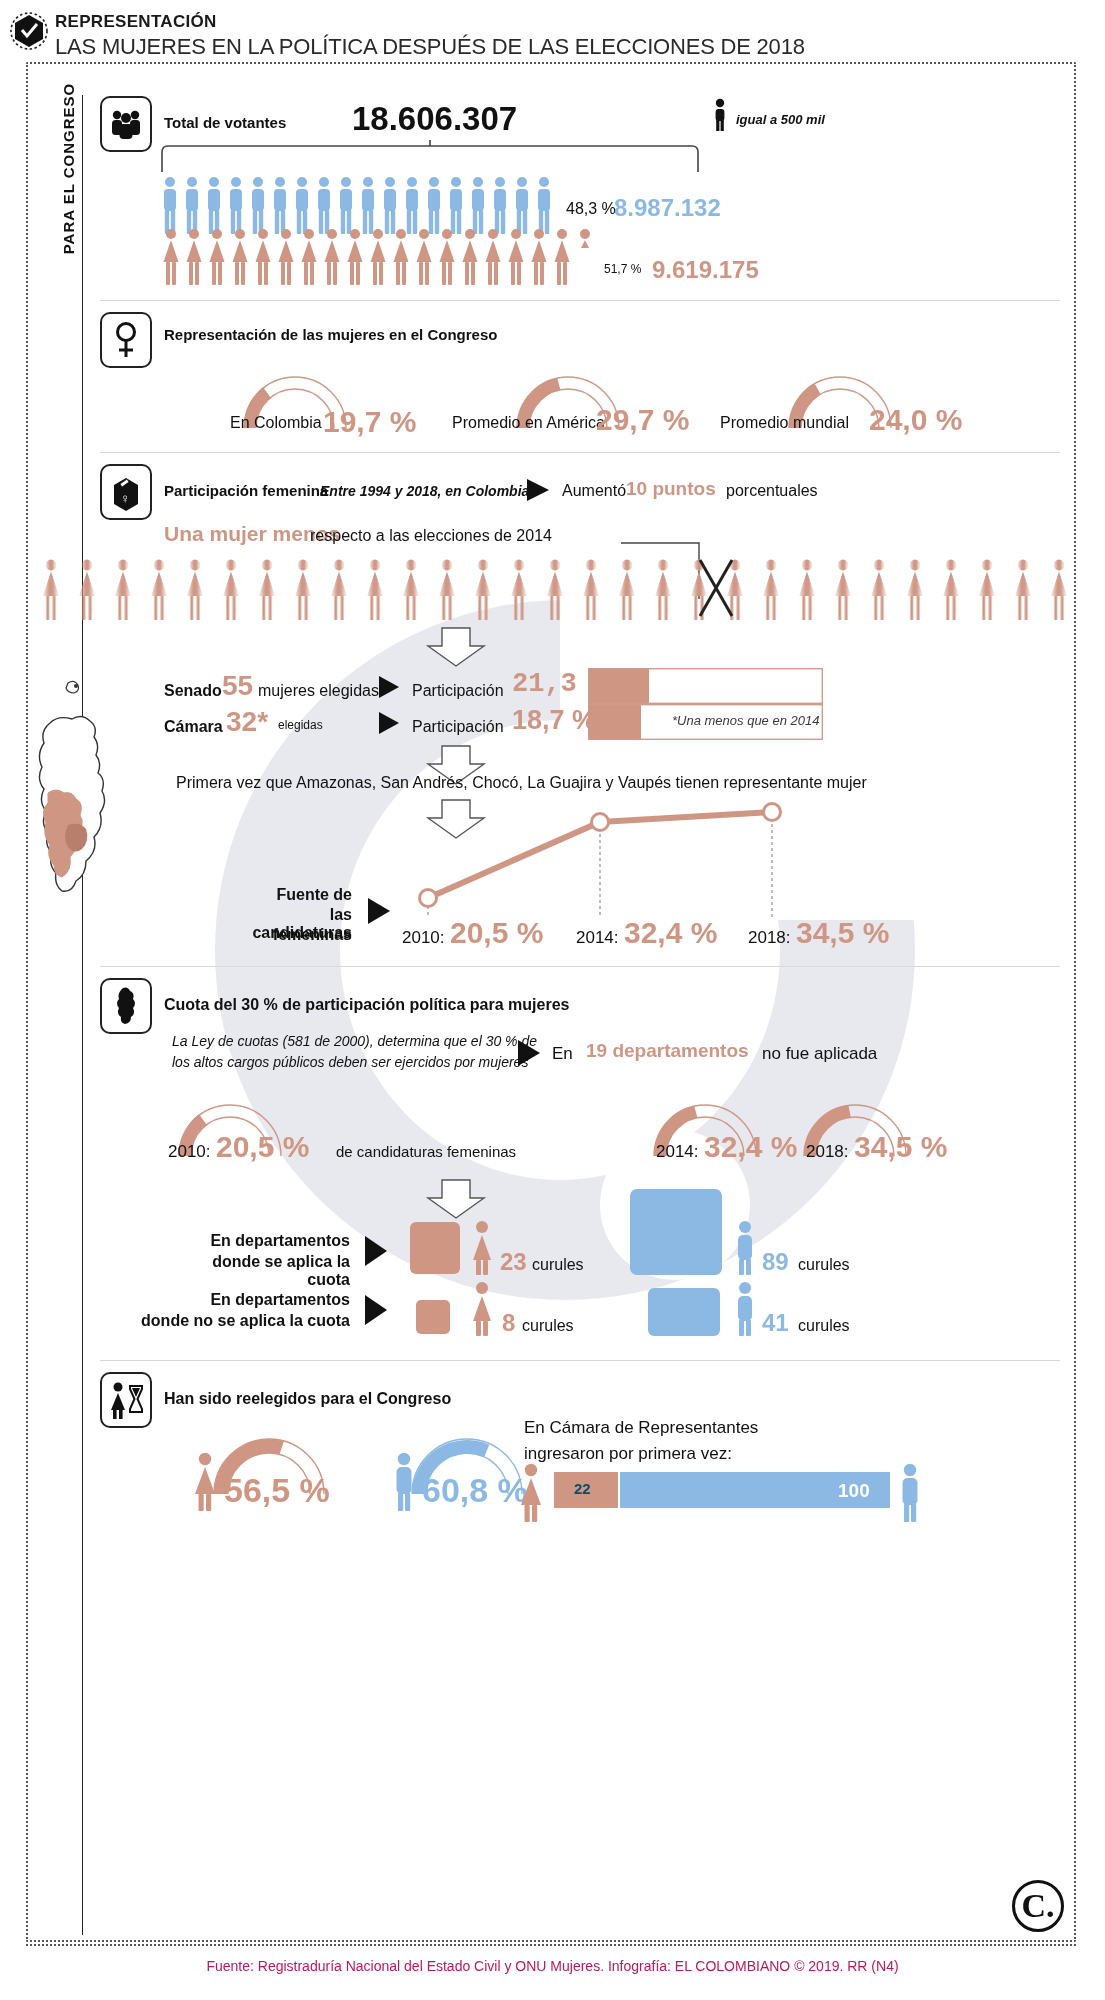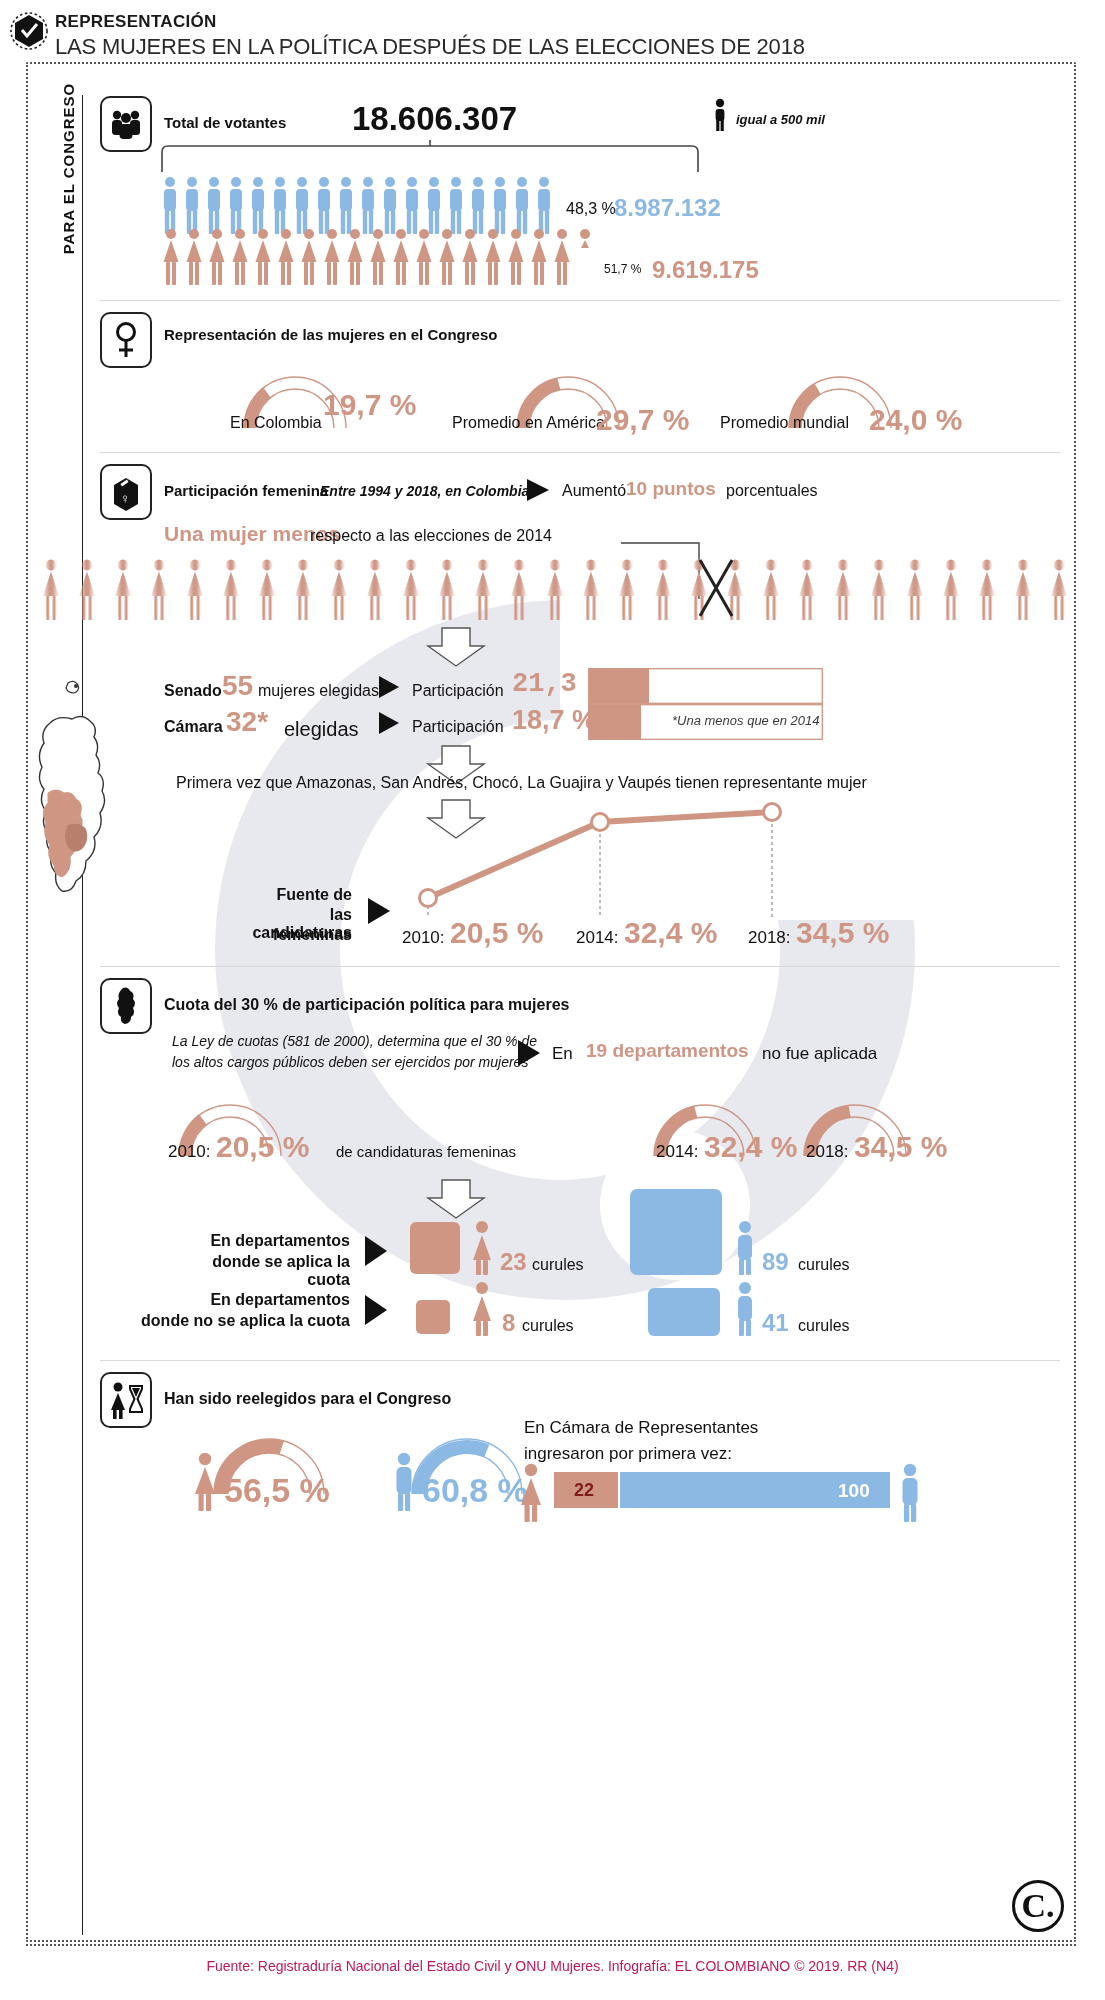--- a/index.html
+++ b/index.html
@@ -426,21 +426,21 @@
       </svg>
     </div>
     <div class="lbl bold" style="left:164px; top:326px; font-size:15px;">Representación de las mujeres en el Congreso</div>
 
     <svg style="position:absolute; left:230px; top:352px;" width="130" height="78" viewBox="0 0 130 78">
       <path d="M14 76 A51 51 0 0 1 116 76" fill="none" stroke="#cf9684" stroke-width="1.4"></path>
       <path d="M26 76 A39 39 0 0 1 104 76" fill="none" stroke="#cf9684" stroke-width="1.4"></path>
       <path d="M14 76 L26 76 A39 39 0 0 1 40.6 45.6 L33 35 A51 51 0 0 0 14 76 Z" fill="#cf9684"></path>
     </svg>
     <div class="lbl" style="left:230px; top:414px; font-size:16px;">En Colombia</div>
-    <div class="lbl pink bigpct" style="left:323px; top:388px;">19,7 %</div>
+    <div class="lbl pink bigpct" style="left:323px; top:405px;">19,7 %</div>
 
     <svg style="position:absolute; left:503px; top:352px;" width="130" height="78" viewBox="0 0 130 78">
       <path d="M14 76 A51 51 0 0 1 116 76" fill="none" stroke="#cf9684" stroke-width="1.4"></path>
       <path d="M26 76 A39 39 0 0 1 104 76" fill="none" stroke="#cf9684" stroke-width="1.4"></path>
       <path d="M14 76 L26 76 A39 39 0 0 1 57.4 37.8 L54.2 25.7 A51 51 0 0 0 14 76 Z" fill="#cf9684"></path>
     </svg>
     <div class="lbl" style="left:452px; top:414px; font-size:16px;">Promedio en América</div>
     <div class="lbl pink bigpct" style="left:596px; top:403px;">29,7 %</div>
 
     <svg style="position:absolute; left:775px; top:352px;" width="130" height="78" viewBox="0 0 130 78">
@@ -677,21 +677,21 @@
       </svg>
     <div class="lbl" style="left:412px; top:682px; font-size:16px;">Participación</div>
     <div class="lbl pink" style="left:512px; top:669px; font-size:27px; font-weight:bold;font-family:Liberation Mono, monospace;">21,3 %</div>
     <svg style="position:absolute; left:588px; top:668px;" width="235" height="36" viewBox="0 0 235 36">
       <rect x="0.7" y="0.7" width="233.6" height="34.6" fill="#fff" stroke="#cf9684" stroke-width="1.3"></rect>
       <rect x="1" y="1" width="60" height="34" fill="#cf9684"></rect>
     </svg>
 
     <div class="lbl bold" style="left:164px; top:718px; font-size:16px;">Cámara</div>
     <div class="lbl pink" style="left:226px; top:706px; font-size:28px; font-weight:bold;">32*</div>
-    <div class="lbl" style="left:284px; top:718px; font-size:20px;">elegidas</div>
+    <div class="lbl" style="left:278px; top:718px; font-size:12px;">elegidas</div>
     <svg style="position:absolute; left:377px; top:710px;" width="24" height="26" viewBox="0 0 24 26">
         <path d="M2 2 L2 24 L22 13 Z" fill="#111"></path>
       </svg>
     <div class="lbl" style="left:412px; top:718px; font-size:16px;">Participación</div>
     <div class="lbl pink" style="left:512px; top:705px; font-size:27px; font-weight:bold;">18,7 %</div>
     <svg style="position:absolute; left:588px; top:704px;" width="235" height="36" viewBox="0 0 235 36">
       <rect x="0.7" y="0.7" width="233.6" height="34.6" fill="#fff" stroke="#cf9684" stroke-width="1.3"></rect>
       <rect x="1" y="1" width="52" height="34" fill="#cf9684"></rect>
     </svg>
     <div class="lbl ital" style="left:672px; top:713px; font-size:13px; color:#3b3b3b;">*Una menos que en 2014</div>
@@ -902,21 +902,21 @@
 
     <svg style="position:absolute; left:516px; top:1463px;" width="30" height="60" viewBox="0 0 30 60">
       <g fill="#cf9684">
           <circle cx="15" cy="7" r="6.2"></circle>
           <path d="M15 15 L25 42 L5 42 Z"></path>
           <rect x="8.5" y="42" width="5.2" height="17" rx="1"></rect>
           <rect x="16" y="42" width="5.2" height="17" rx="1"></rect>
         </g>
     </svg>
     <div style="position:absolute; left:554px; top:1472px; width:64px; height:36px; background:#cf9684;"></div>
-    <div class="lbl bold" style="left:574px; top:1480px; font-size:18px; color:#7f1d1d;">22</div>
+    <div class="lbl bold" style="left:574px; top:1480px; font-size:15px; color:#0c4a6e;">22</div>
     <div style="position:absolute; left:620px; top:1472px; width:270px; height:36px; background:#8cb9e3;"></div>
     <div class="lbl bold" style="left:838px; top:1480px; font-size:19px; color:#fff;">100</div>
     <svg style="position:absolute; left:896px; top:1463px;" width="28" height="60" viewBox="0 0 28 60">
       <g fill="#8cb9e3">
           <circle cx="14" cy="7" r="6.2"></circle>
           <rect x="6.5" y="15" width="15" height="27" rx="5"></rect>
           <rect x="8" y="41" width="5.2" height="18" rx="1"></rect>
           <rect x="15" y="41" width="5.2" height="18" rx="1"></rect>
         </g>
     </svg>

